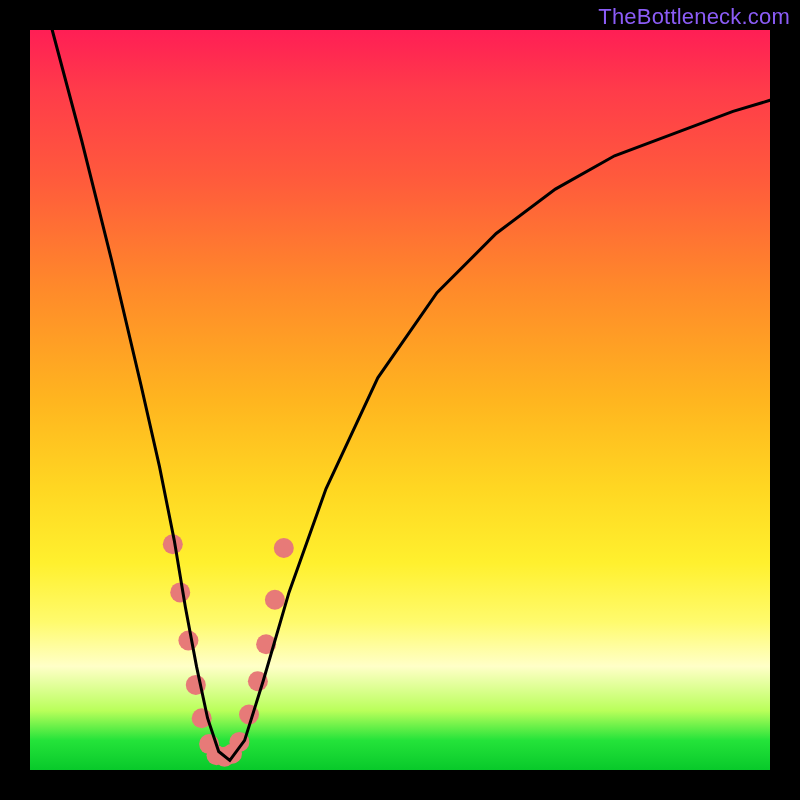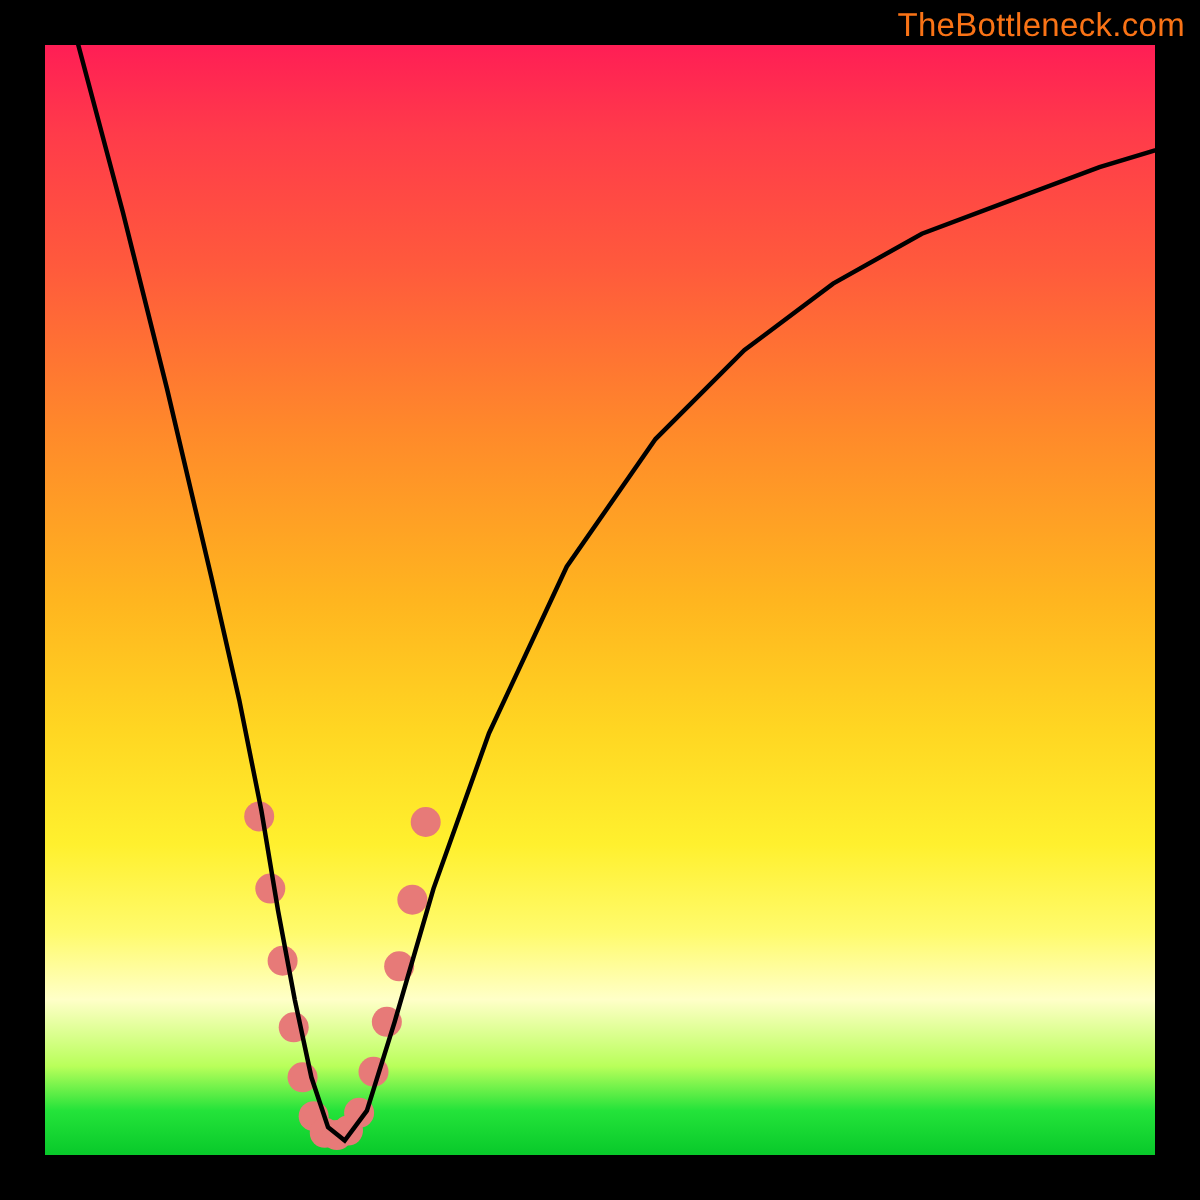--- a/index.html
+++ b/index.html
@@ -39,21 +39,21 @@
       #ffffc8 86%,
       #b9ff5a 92%,
       #24e33a 96%,
       #08c92a 100%
     );
   }
   .watermark {
     position: absolute;
     top: 4px;
     right: 10px;
-    color: #f97316;
+    color: #8b5cf6;
     font-size: 22px;
     letter-spacing: 0.2px;
     font-weight: 400;
     user-select: none;
   }
   svg.overlay {
     position: absolute;
     top: 30px;
     left: 30px;
     width: 740px;

